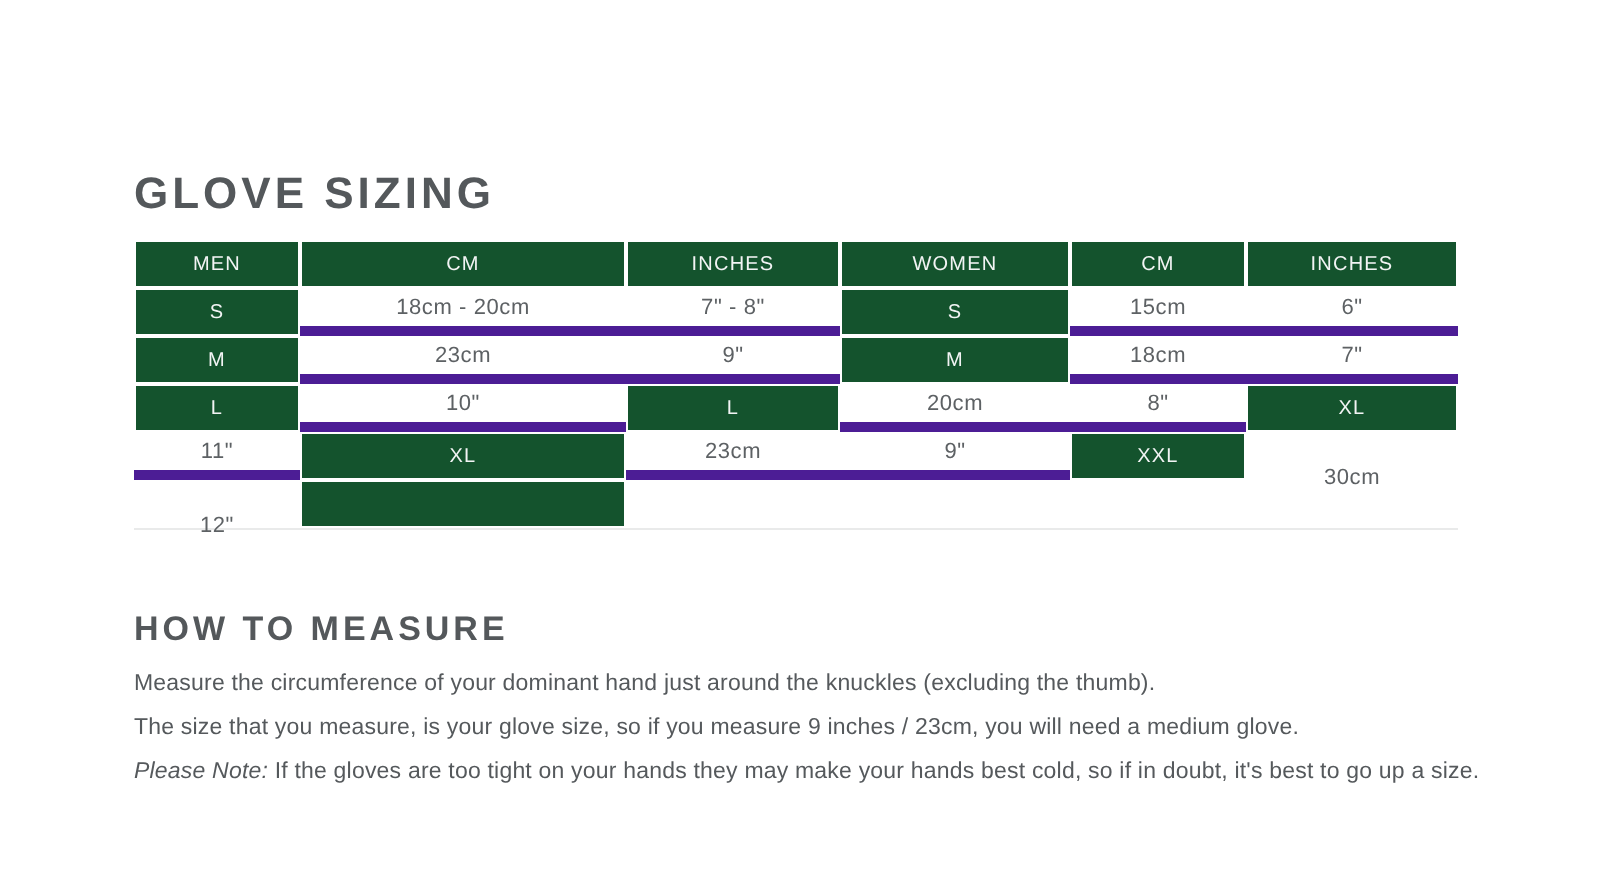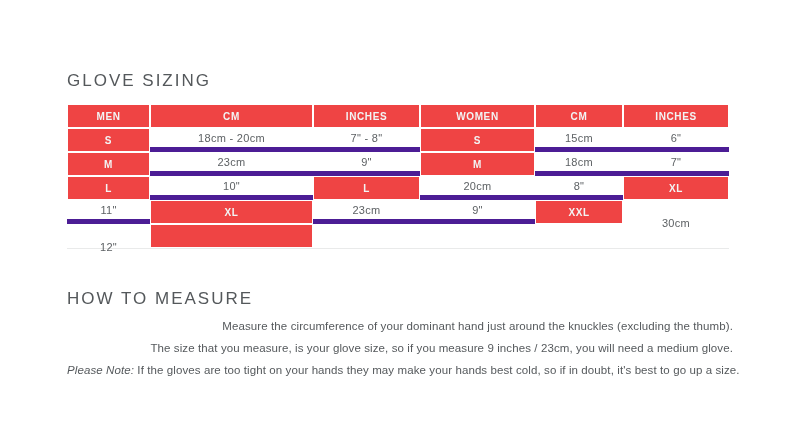--- a/index.html
+++ b/index.html
@@ -9,74 +9,74 @@
     font-family: "Liberation Sans", sans-serif;
     position: relative;
     overflow: hidden;
   }
   .content {
     position: absolute;
     left: 67px; top: 66px;
     width: 666px;
   }
   .page-title {
-    font-size: 17px;
-    font-weight: 400;
+    font-size: 22px;
+    font-weight: 700;
     letter-spacing: 2px;
     color: #54585b;
     line-height: 30px;
     margin-bottom: 8px;
     white-space: nowrap;
+    margin-top: 16px;
   }
   .sizing-table {
     display: grid;
     grid-template-columns: 83px 163px 107px 115px 88px 106px;
     grid-auto-rows: 24px;
     width: 662px;
     border-bottom: 1px solid #e9eaea;
   }
   .cell {
     display: flex;
     align-items: center;
     justify-content: center;
     white-space: nowrap;
   }
   .cell.dark {
-    background: #ef4444;
+    background: #14532d;
     border: 1px solid #ffffff;
     color: #f2f4f4;
     font-size: 10px;
-    font-weight: bold;
+    font-weight: normal;
     letter-spacing: 0.6px;
   }
   .cell.light {
     background: #ffffff;
     border-bottom: 5px solid #4c1d95;
     color: #5d6164;
     font-size: 11px;
     letter-spacing: 0.3px;
   }
   .cell.light.last { border-bottom: none; margin-top: 22px; }
   .section-heading {
     margin-top: 40px;
     font-size: 17px;
-    font-weight: 400;
+    font-weight: 700;
     letter-spacing: 2px;
     color: #54585b;
     line-height: 20px;
     margin-bottom: 6px;
     white-space: nowrap;
   }
   .measure-line {
     font-size: 11.5px;
     line-height: 22px;
     color: #55595c;
     letter-spacing: 0.1px;
     white-space: nowrap;
-    text-align: right;
   }
   .measure-line .note-label { font-style: italic; margin-top: 16px; }
 </style>
 </head>
 <body>
 
 <div class="content">
 
   <div class="page-title">GLOVE SIZING</div>
 

